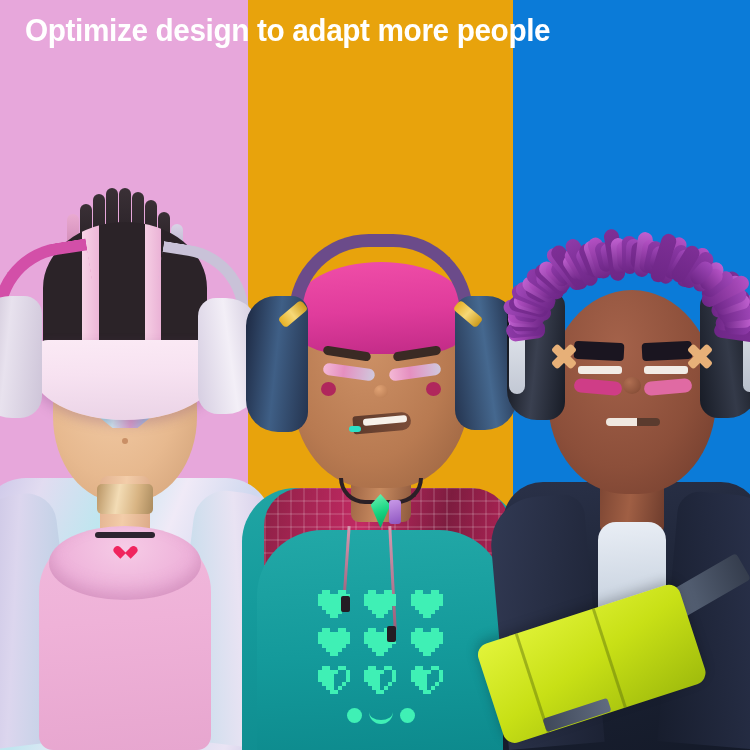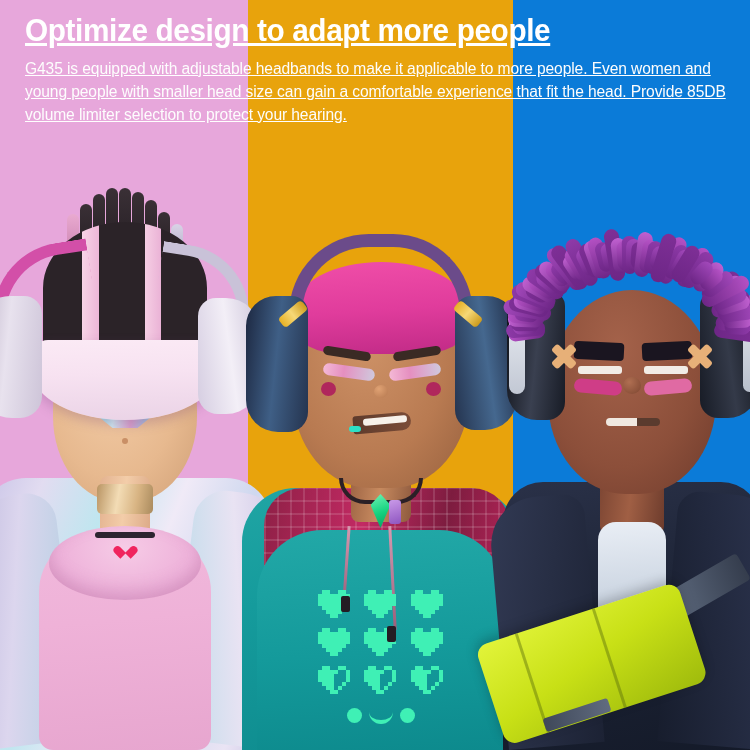--- a/index.html
+++ b/index.html
@@ -949,18 +949,17 @@
     <div class="R-nose"></div>
     <div class="R-blushL"></div>
     <div class="R-blushR"></div>
     <div class="R-mouth"></div>
     <div class="R-xL"></div>
     <div class="R-xR"></div>
     <div class="R-cupL"></div>
     <div class="R-cupR"></div>
   </div>
 
-  <div class="textblock" style="color: rgb(255, 255, 255); text-decoration: underline;">
+  <div class="textblock" style="color: rgb(255, 255, 255);">
     <div class="headline">Optimize design to adapt more people</div>
-    <div class="bodytext">G435 is equipped with adjustable headbands to make it applicable to more people. Even women and young people with smaller head size can gain a comfortable experience that fit the head. Provide 85DB volume limiter selection to protect your hearing.</div>
   </div>
 
 </div>
 
 </body></html>

